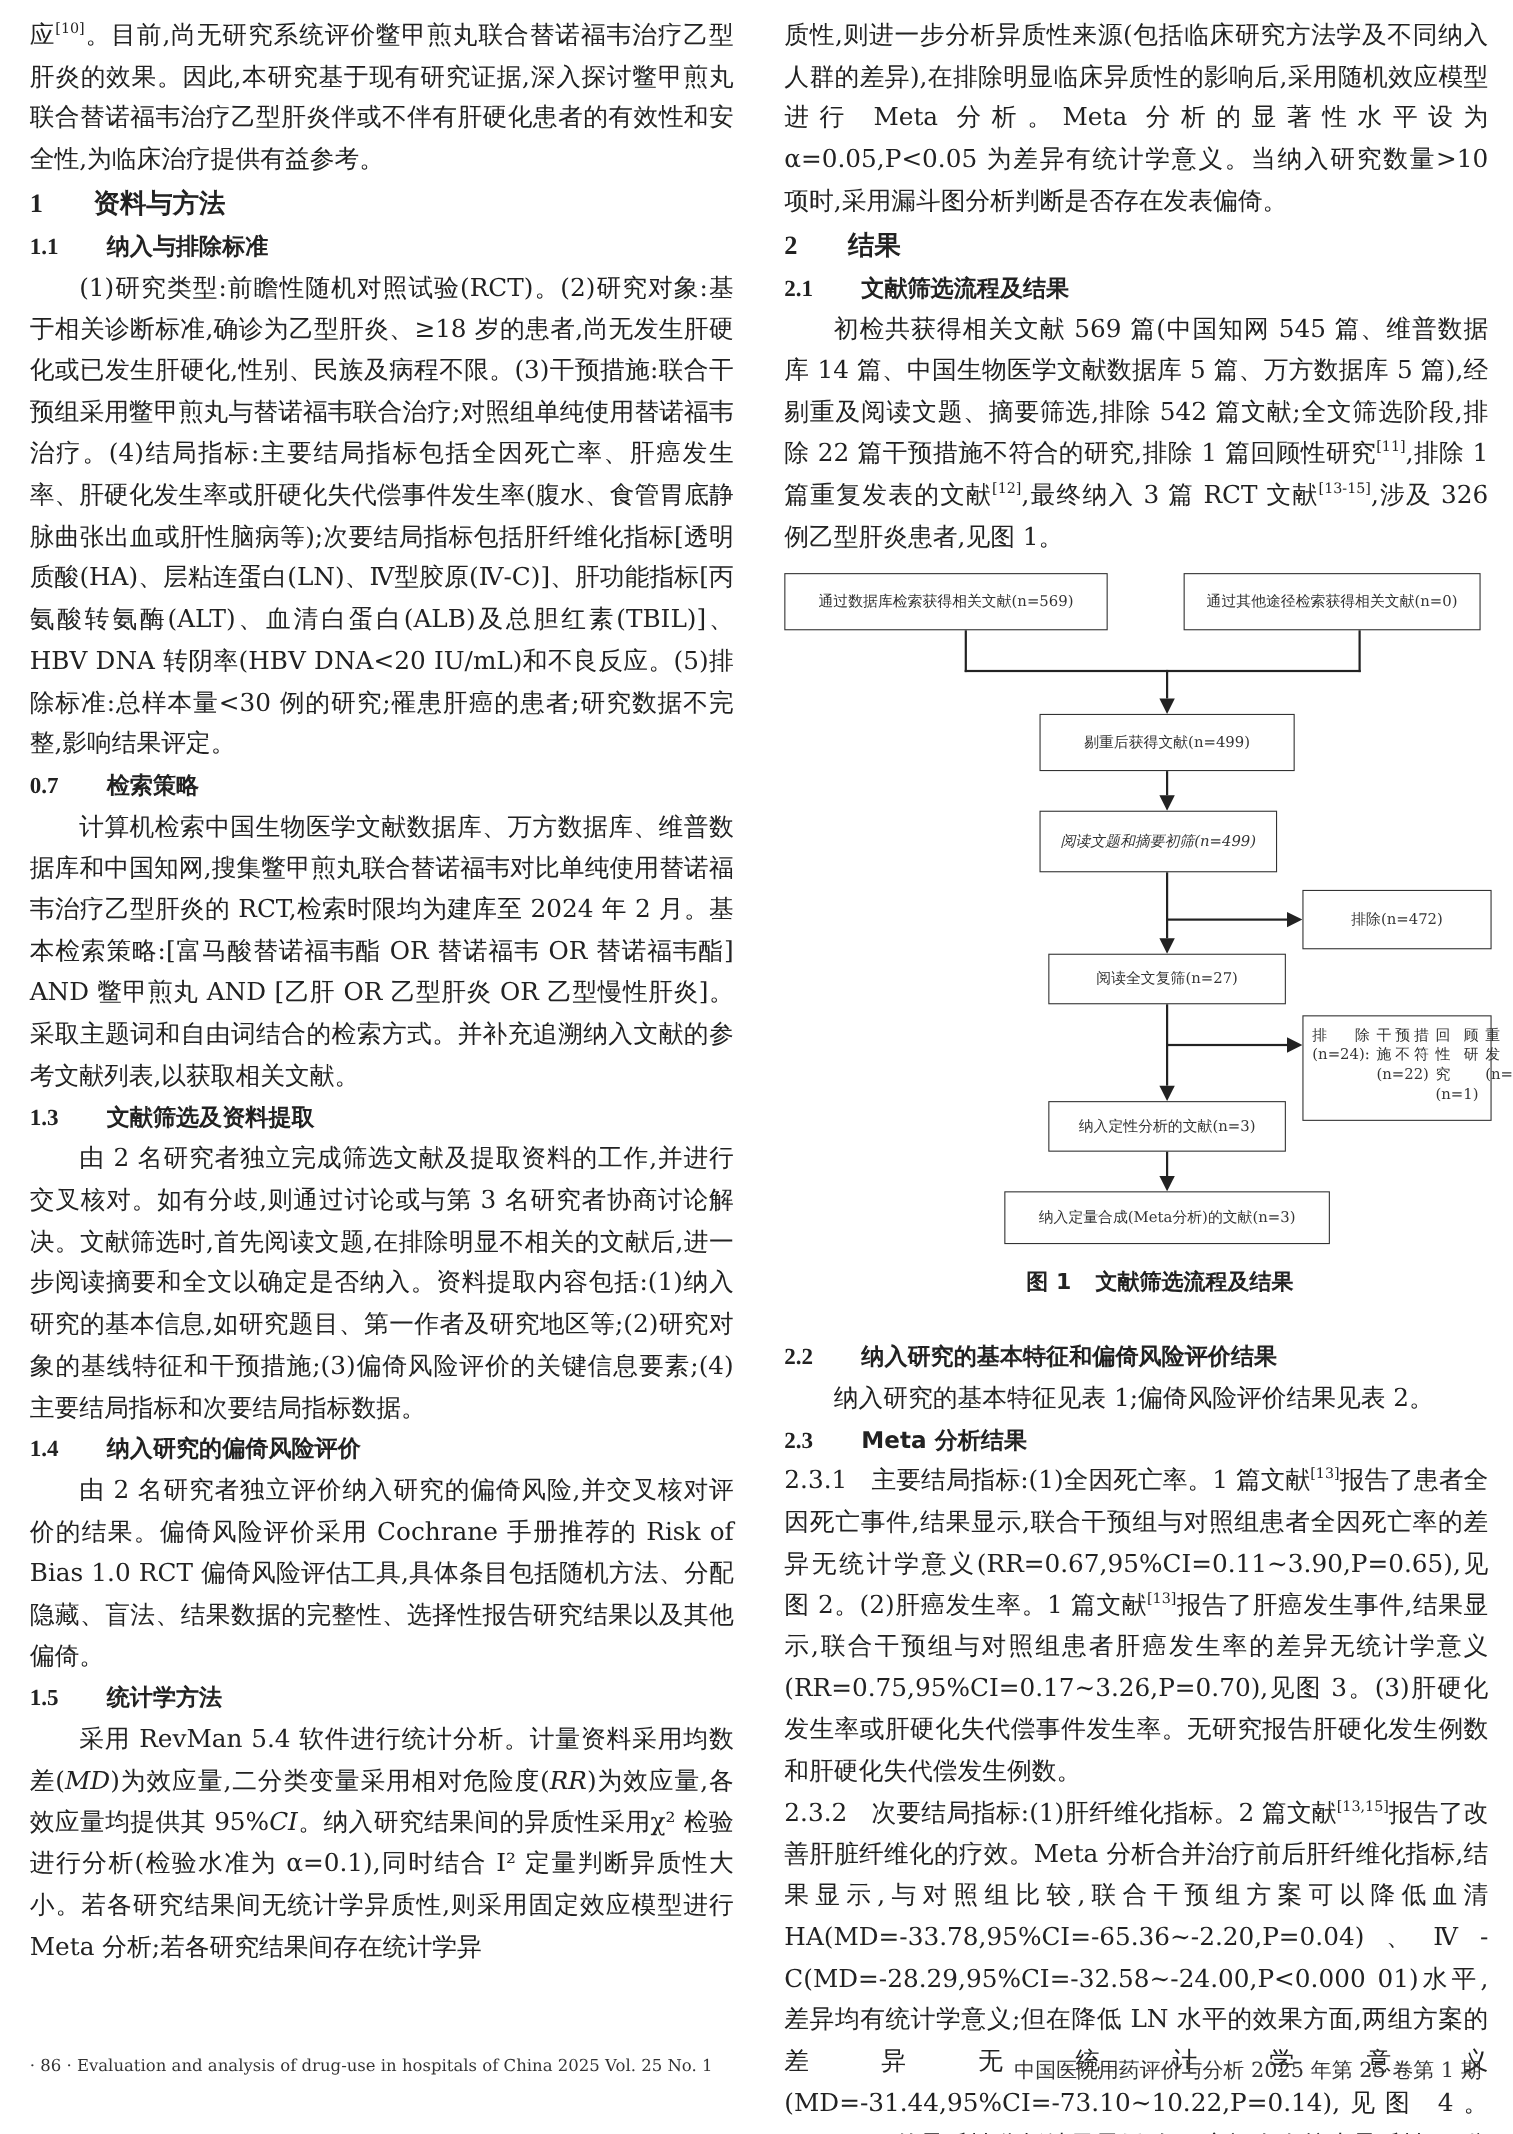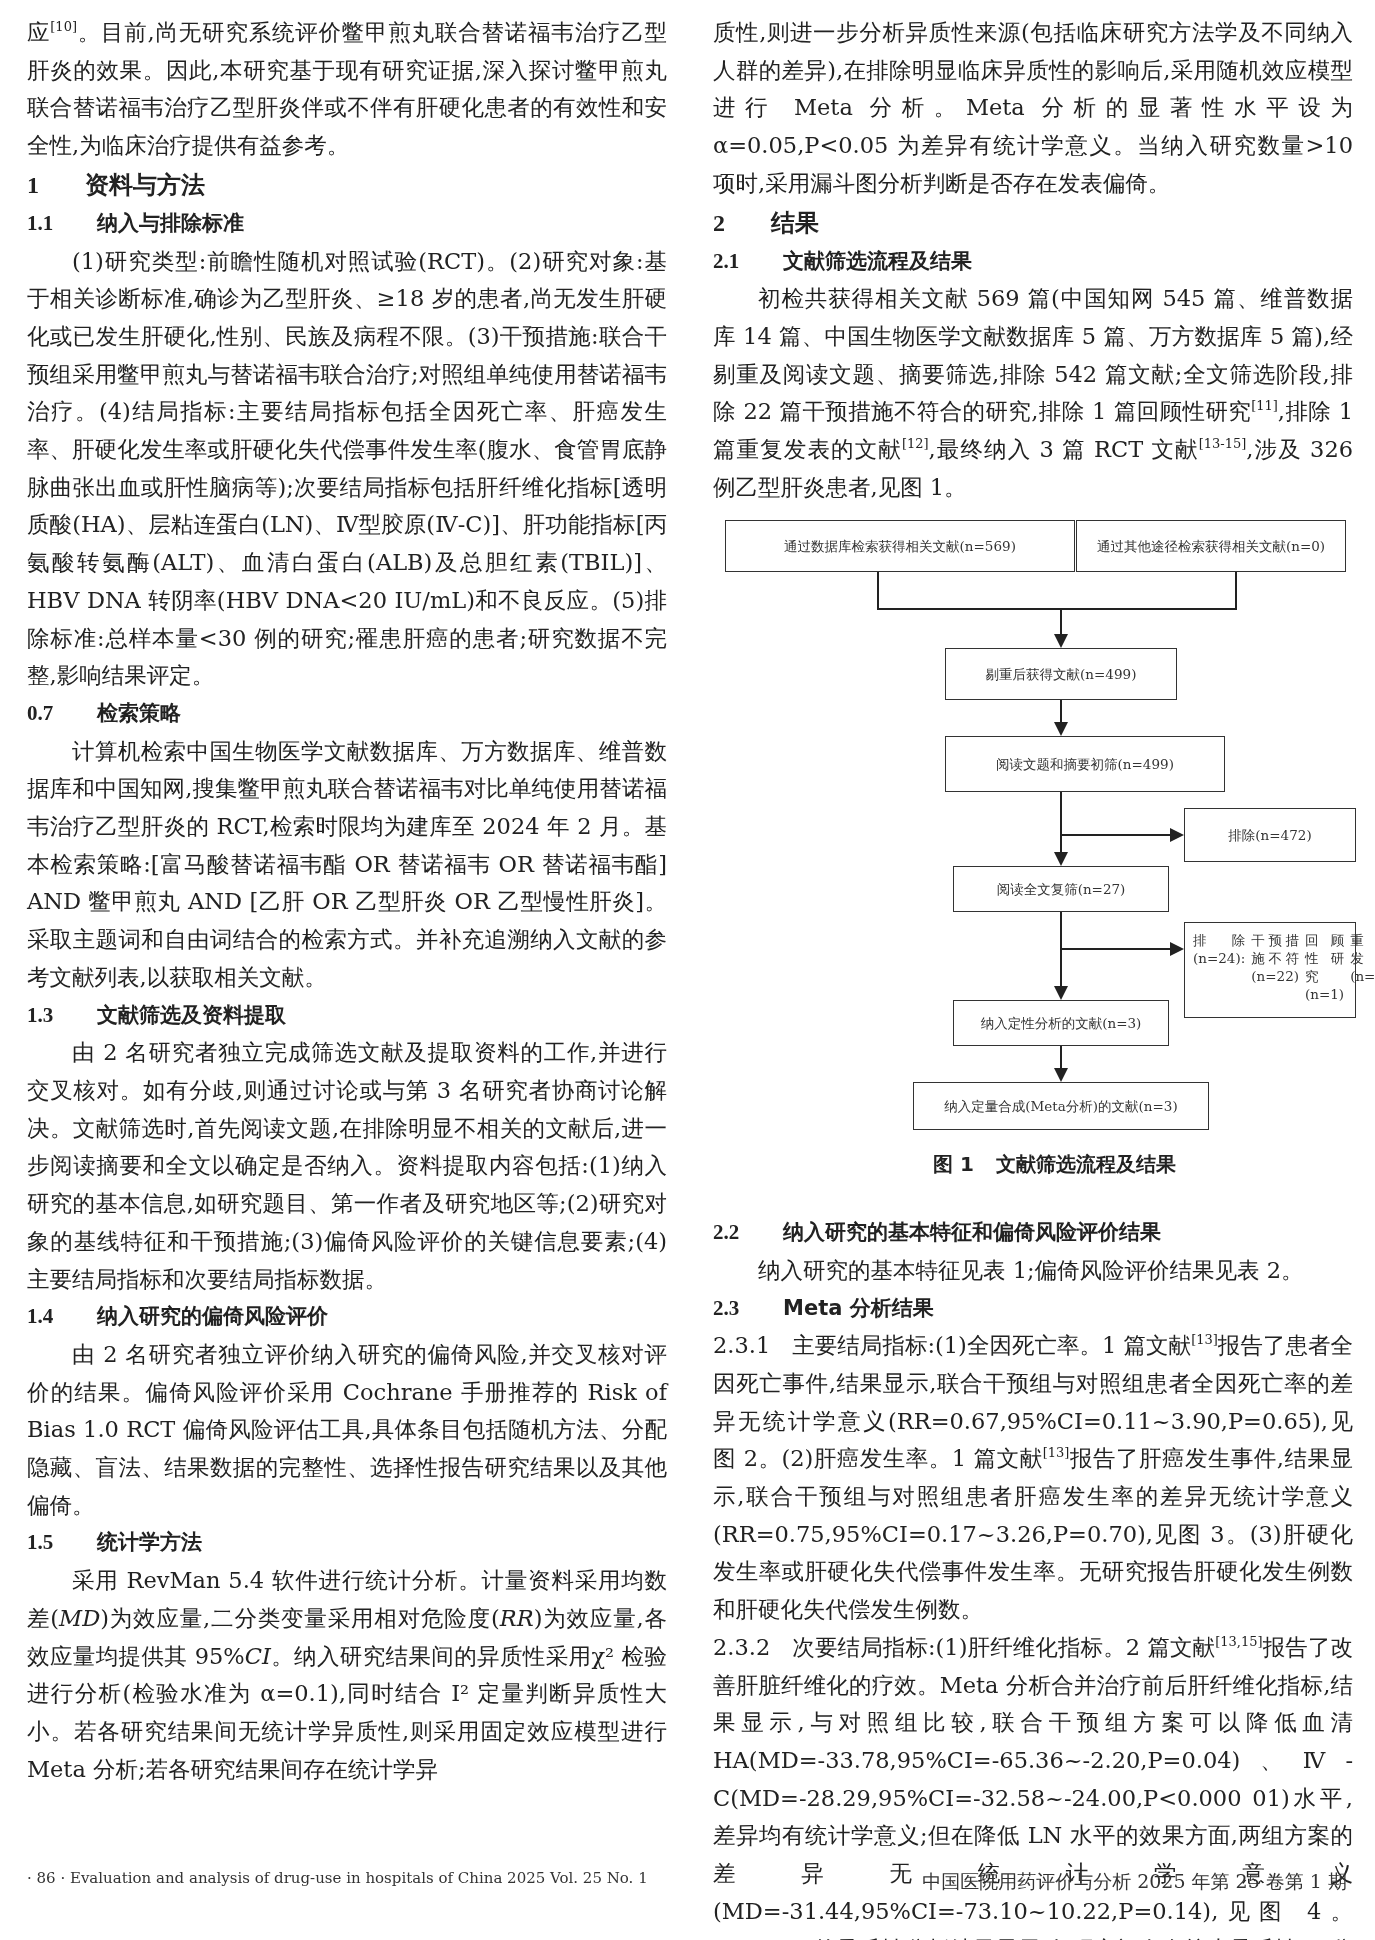--- a/index.html
+++ b/index.html
@@ -54,33 +54,33 @@
 
 <div id="right" class="col">
   <p class="p noind">质性,则进一步分析异质性来源(包括临床研究方法学及不同纳入人群的差异),在排除明显临床异质性的影响后,采用随机效应模型进行 Meta 分析。Meta 分析的显著性水平设为 α=0.05,P&lt;0.05 为差异有统计学意义。当纳入研究数量&gt;10 项时,采用漏斗图分析判断是否存在发表偏倚。</p>
 
   <div class="h1"><span class="num">2</span><span>结果</span></div>
 
   <div class="h2"><span class="num">2.1</span><span>文献筛选流程及结果</span></div>
   <p class="p"><span>初检共获得相关文献 569 篇(中国知网 545 篇、维普数据库 14 篇、中国生物医学文献数据库 5 篇、万方数据库 5 篇),经剔重及阅读文题、摘要筛选,排除 542 篇文献;全文筛选阶段,排除 22 篇干预措施不符合的研究,排除 1 篇回顾性研究</span><sup>[11]</sup><span>,排除 1 篇重复发表的文献</span><sup>[12]</sup><span>,最终纳入 3 篇 RCT 文献</span><sup>[13-15]</sup><span>,涉及 326 例乙型肝炎患者,见图 1。</span></p>
 
   <div id="flow">
-    <div class="box" style="left:12px;top:8px;width:350px;height:52px;">通过数据库检索获得相关文献(n=569)</div>
+    <div class="box" style="left:0;top:8px;width:294px;height:52px;">通过数据库检索获得相关文献(n=569)</div>
     <div class="box" style="left:363px;top:8px;width:270px;height:52px;">通过其他途径检索获得相关文献(n=0)</div>
     <div class="line" style="left:164px;top:60px;width:2px;height:38px;"></div>
     <div class="line" style="left:522px;top:60px;width:2px;height:38px;"></div>
     <div class="line" style="left:164px;top:96px;width:360px;height:2px;"></div>
     <div class="line" style="left:347px;top:96px;width:2px;height:26px;"></div>
     <div class="arrow-down" style="left:341px;top:122px;"></div>
 
     <div class="box" style="left:232px;top:136px;width:232px;height:52px;">剔重后获得文献(n=499)</div>
     <div class="line" style="left:347px;top:188px;width:2px;height:22px;"></div>
     <div class="arrow-down" style="left:341px;top:210px;"></div>
 
-    <div class="box" style="left:232px;top:224px;width:280px;height:56px;">阅读文题和摘要初筛(n=499)</div>
+    <div class="box" style="left:232px;top:224px;width:216px;height:56px;font-style:italic;">阅读文题和摘要初筛(n=499)</div>
     <div class="line" style="left:347px;top:280px;width:2px;height:60px;"></div>
     <div class="line" style="left:347px;top:322px;width:110px;height:2px;"></div>
     <div class="arrow-right" style="left:457px;top:316px;"></div>
     <div class="box" style="left:471px;top:296px;width:172px;height:54px;">排除(n=472)</div>
     <div class="arrow-down" style="left:341px;top:340px;"></div>
 
     <div class="box" style="left:240px;top:354px;width:216px;height:46px;">阅读全文复筛(n=27)</div>
     <div class="line" style="left:347px;top:400px;width:2px;height:74px;"></div>
     <div class="line" style="left:347px;top:436px;width:110px;height:2px;"></div>
     <div class="arrow-right" style="left:457px;top:430px;"></div>

